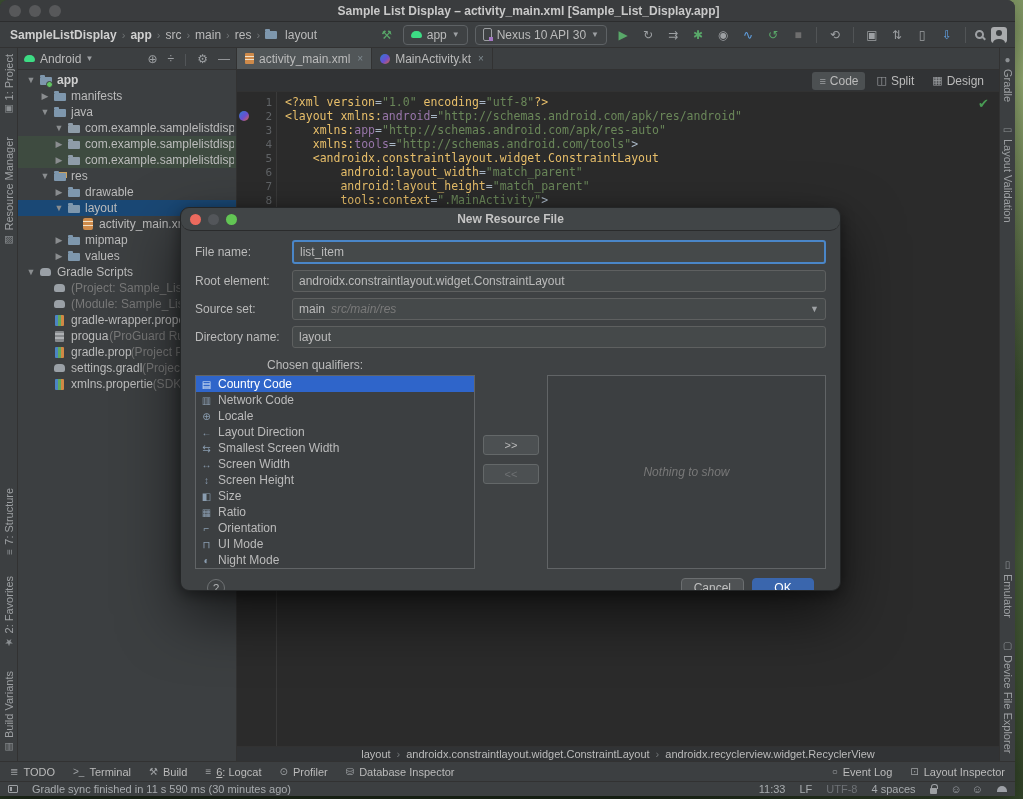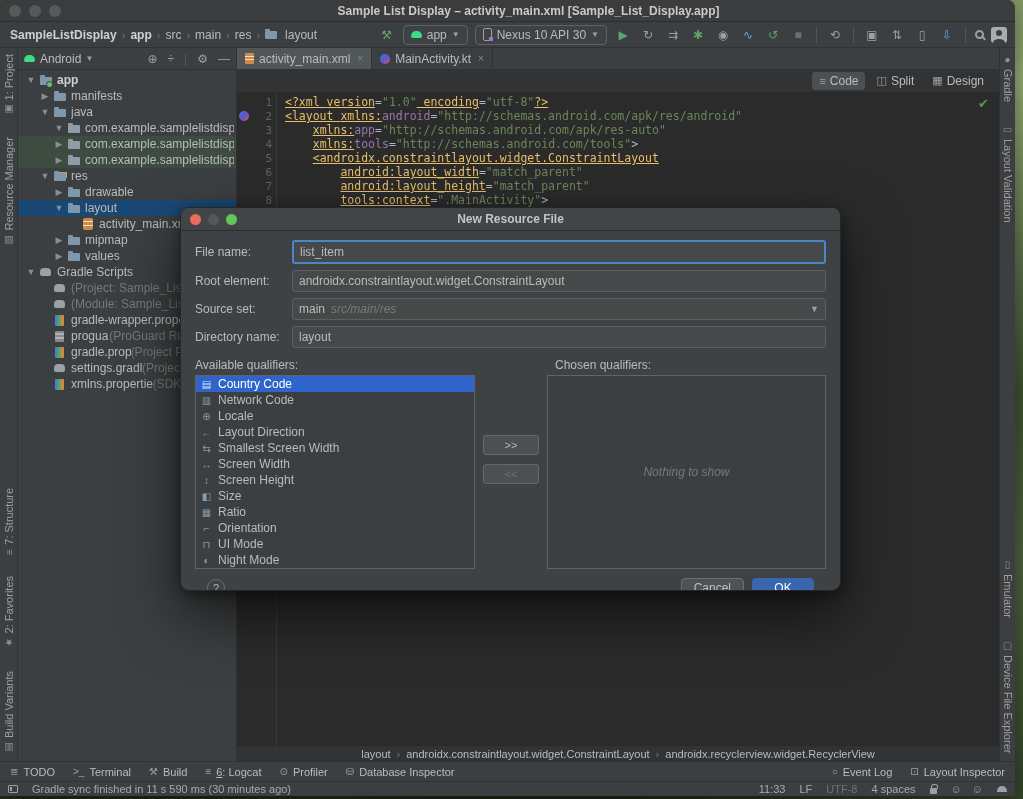--- a/index.html
+++ b/index.html
@@ -111,21 +111,21 @@
   .mode.sel{ background:#4C5052; }
   .mode .mic{ color:#9DA0A3; font-size:11px; }
   .codewrap{ flex:1; position:relative; display:flex; min-height:0; overflow:hidden; }
   .gutter{ width:40px; background:#2B2B2B; border-right:1px solid #3A3A3A; flex:none;
     font-family:"DejaVu Sans Mono",monospace; font-size:11px; color:#606366; padding-top:3px; }
   .gl{ height:14px; display:flex; align-items:center; justify-content:flex-end; padding-right:4px; position:relative; }
   .gl .gicon{ position:absolute; left:2px; top:2px; width:10px; height:10px; border-radius:50%;
     background:linear-gradient(135deg,#2E7BD1 0%,#6A4FD0 55%,#E0633C 100%); }
   .code{ flex:1; padding:3px 0 0 8px; font-family:"DejaVu Sans Mono",monospace; font-size:11.5px; white-space:pre; }
   .cl{ height:14px; line-height:14px; }
-  .y{ color:#E8BF6A;text-decoration:underline; } .p{ color:#9876AA; } .s{ color:#6A8759; } .d{ color:#A9B7C6; }
+  .y{ color:#E8BF6A; } .p{ color:#9876AA; } .s{ color:#6A8759; } .d{ color:#A9B7C6; }
   .insp-check{ position:absolute; top:4px; right:10px; color:#499C54; font-size:13px; }
   .ed-crumbs{ height:15px; background:#313335; border-top:1px solid #323232;
     display:flex; align-items:center; justify-content:center; gap:6px; font-size:11px; color:#BBBBBB; flex:none; }
   .ed-crumbs .sep{ color:#6F7375; }
   
   .bottombar{ height:20px; background:#3C3F41; border-top:1px solid #323232;
     display:flex; align-items:center; padding:0 10px; gap:18px; font-size:11px; color:#BBBBBB; flex:none; }
   .bt{ display:flex; align-items:center; gap:5px; }
   .bt .bic{ color:#9DA0A3; font-size:10px; }
   .bt .mn{ text-decoration:underline; }
@@ -139,21 +139,21 @@
   .lock-ic::before{ content:""; position:absolute; top:-4px; left:1px; width:5px; height:4px;
     border:1px solid #9DA0A3; border-bottom:none; border-radius:3px 3px 0 0; }
   .droid-ic{ width:10px; height:6px; background:#9DA0A6; border-radius:5px 5px 0 0; }
   .dim{ color:#6E7276; }
   
   .dialog{ position:absolute; left:180px; top:207px; width:661px; height:384px;
     background:#3F4244; border:1px solid #242627; border-radius:9px;
     box-shadow:0 25px 60px rgba(0,0,0,.6), 0 4px 14px rgba(0,0,0,.4);
     display:flex; flex-direction:column; z-index:50; overflow:hidden; }
   .dlg-titlebar{ height:23px; background:#414547; border-bottom:1px solid #2a2b2c;
-    display:flex; align-items:center; position:relative; flex:none; }
+    display:flex; align-items:center; position:relative; flex:none;border-radius:10px; }
   .dlg-title{ position:absolute; left:0; right:0; text-align:center; font-size:12px; font-weight:bold; color:#C4C4C4; }
   .dlg-lights{ display:flex; gap:7px; margin-left:9px; }
   .dlg-light{ width:11px; height:11px; border-radius:50%; }
   .dl-red{ background:#EC6A5E; } .dl-gray{ background:#53565A; } .dl-green{ background:#62C554; }
   .dlg-body{ flex:1; padding:9px 14px 0 14px; display:flex; flex-direction:column; font-size:12px; color:#BBBBBB; }
   .frow{ display:flex; align-items:center; margin-bottom:6px; }
   .flabel{ width:97px; flex:none; }
   .finput{ flex:1; height:22px; background:#45494A; border:1px solid #5E6060; border-radius:3px;
     color:#BBBBBB; font-size:12px; padding:0 6px; display:flex; align-items:center;
     font-family:"Liberation Sans","DejaVu Sans",sans-serif; }
@@ -586,21 +586,20 @@
         <span class="selarrow">▼</span>
       </div>
     </div>
     <div class="frow">
       <span class="flabel">Directory name:</span>
       <div class="finput">
         <span>layout</span>
       </div>
     </div>
     <div class="qual-labels">
-      <span class="ql1">Available qualifiers:</span>
       <span class="ql2">Chosen qualifiers:</span>
     </div>
     <div class="qual-area">
       <div class="qlist" id="qual-list">
           <div class="qrow sel">
             <span class="qic">▤</span>
             <span>Country Code</span>
           </div>
           <div class="qrow">
             <span class="qic">▥</span>

